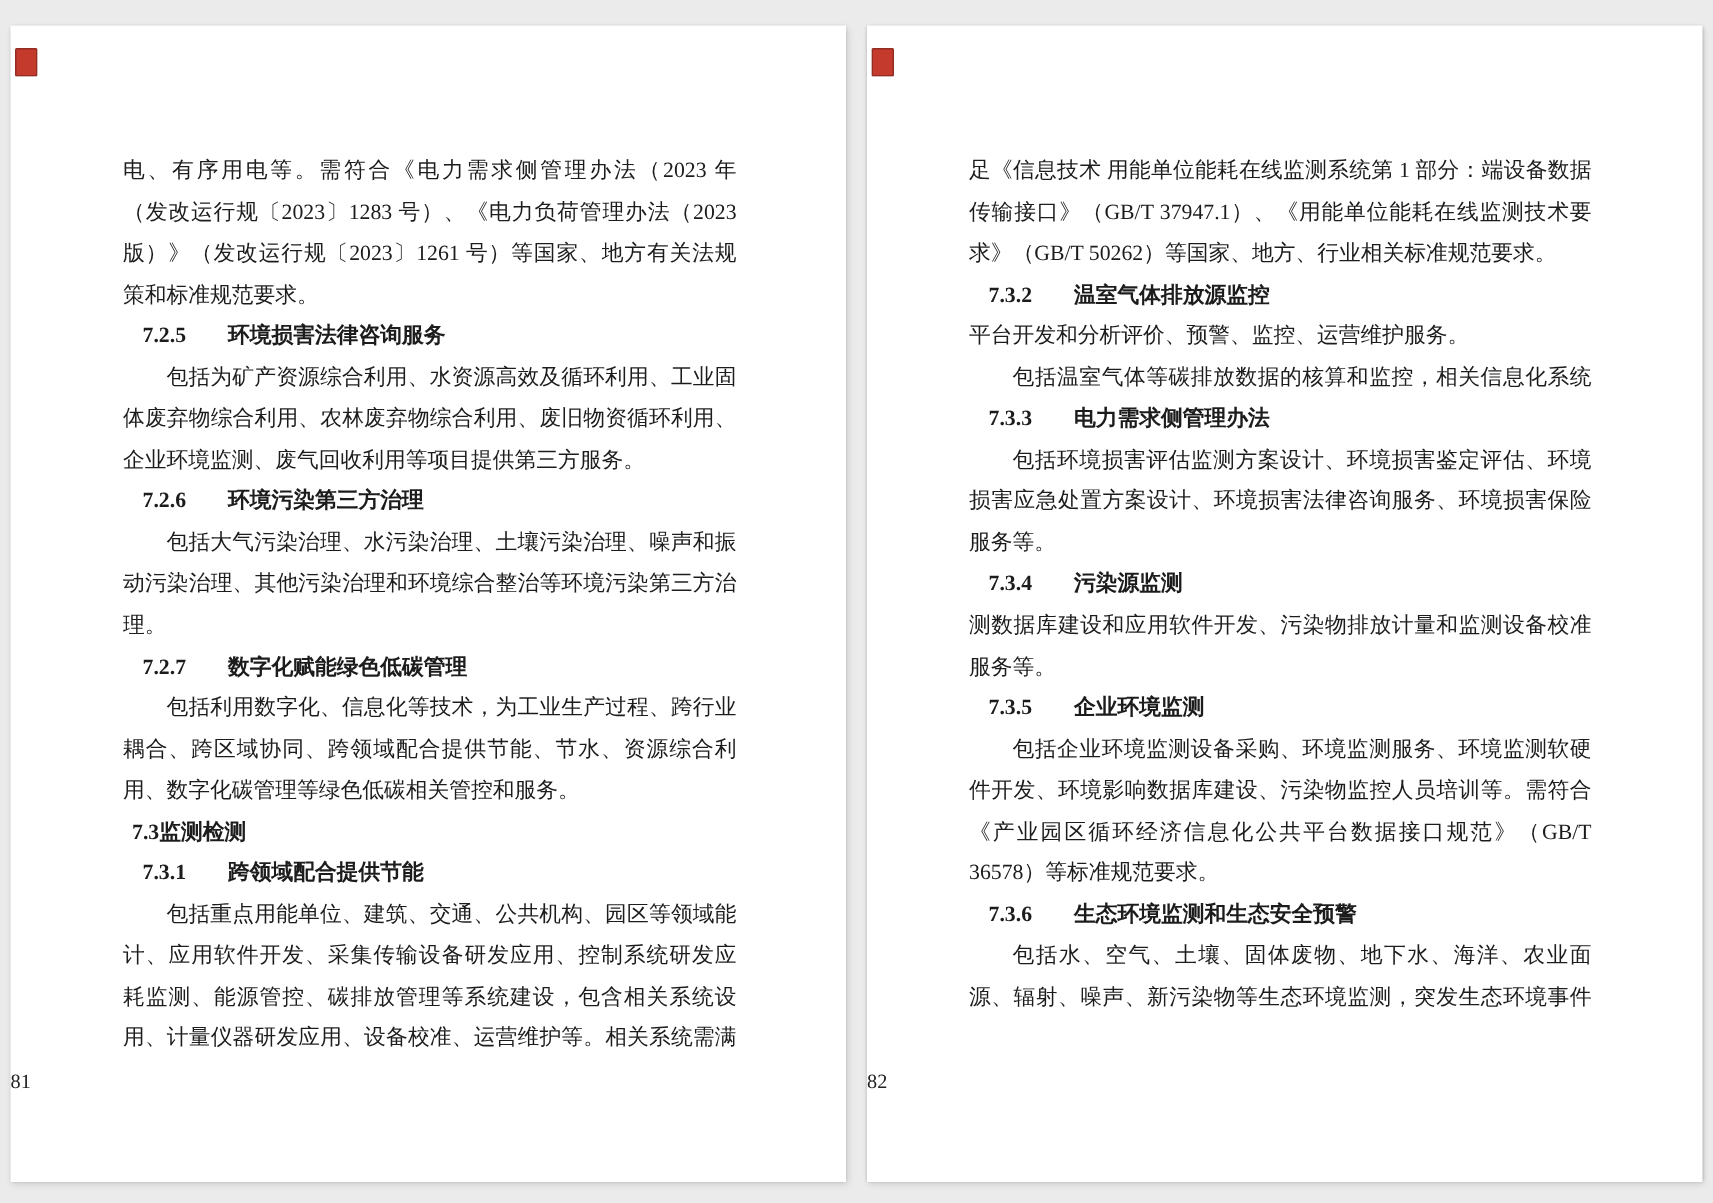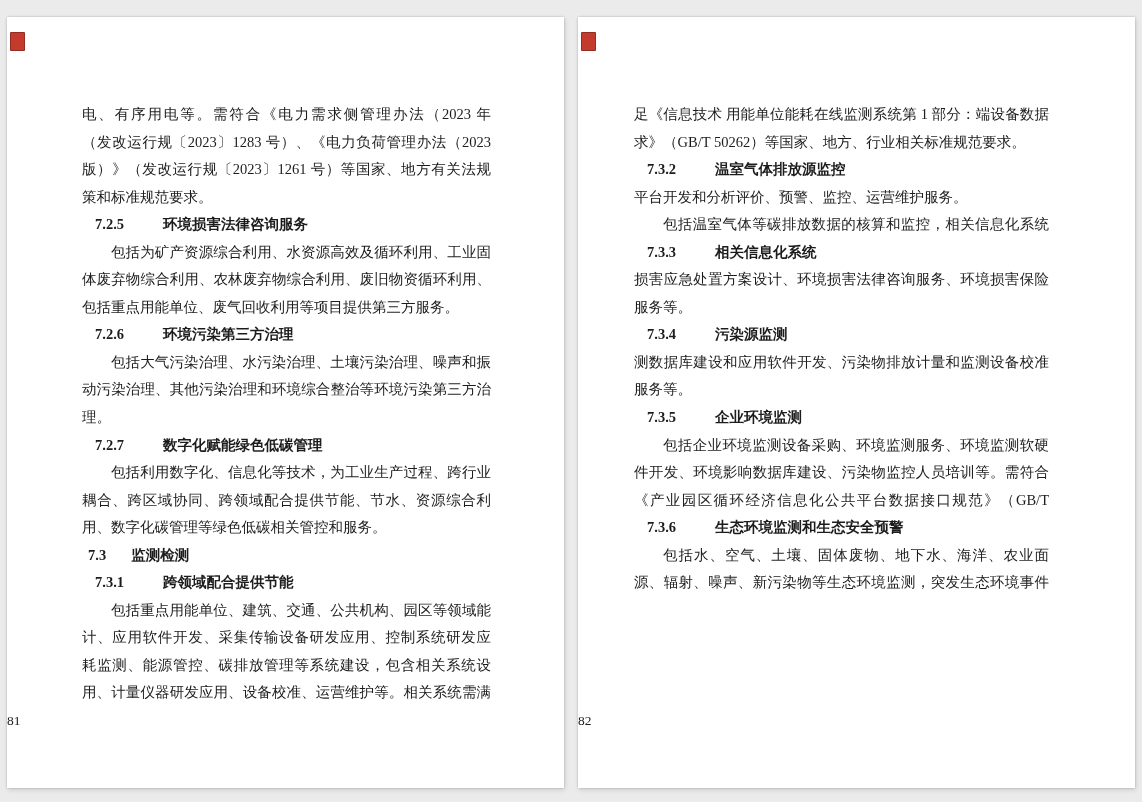--- a/index.html
+++ b/index.html
@@ -17,29 +17,29 @@
   .page.left  { left:7px;  }
   .page.right { left:578px; }
   .marker {
     position:absolute; left:3px; top:15px; width:13px; height:17px;
     border-radius:1px; border:1px solid rgba(0,0,0,.25);
   }
   .textblock {
     position:absolute; top:84px; left:75px; width:409px;
     font-size:14.5px; color:#1c1c1c;
   }
-  .page.right .textblock { left:56px; width:415px; }
+  .page.right .textblock { left:68px; width:415px; }
   .line { height:27.55px; line-height:27.55px; overflow:hidden; }
   .line.fill { text-align:justify; text-align-last:justify; text-justify:inter-character; }
   .line.ind  { text-indent:29px; }
   .line.heading { font-weight:bold; }
   .line.h3 { padding-left:13px; }
-  .line.h3 .hnum { margin-right:39px; }
+  .line.h3 .hnum { margin-right:28px; }
   .line.h2 { padding-left:6px; }
-  .line.h2 .hnum { margin-right:25px; }
+  .line.h2 .hnum { margin-right:0; }
   .pagenum {
     position:absolute; top:690px; left:0; width:100%;
     text-align:left; font-size:13.5px; color:#222;
     line-height:27px;
   }
 </style>
 </head>
 <body style="background: rgb(235, 235, 235);">
 
 <div class="viewer">
@@ -47,21 +47,21 @@
   <div class="page left">
     <div class="marker" style="background: rgb(196, 59, 46);"></div>
     <div class="textblock">
         <div class="line body fill">电、有序用电等。需符合《电力需求侧管理办法（2023 年版）》</div>
         <div class="line body fill">（发改运行规〔2023〕1283 号）、《电力负荷管理办法（2023 年</div>
         <div class="line body fill">版）》（发改运行规〔2023〕1261 号）等国家、地方有关法规政</div>
         <div class="line body">策和标准规范要求。</div>
         <div class="line heading h3"><span class="hnum">7.2.5</span><span class="htitle">环境损害法律咨询服务</span></div>
         <div class="line body fill ind">包括为矿产资源综合利用、水资源高效及循环利用、工业固</div>
         <div class="line body fill">体废弃物综合利用、农林废弃物综合利用、废旧物资循环利用、</div>
-        <div class="line body">包括重点用能单位、废气回收利用等项目提供第三方服务。</div>
+        <div class="line body">企业环境监测、废气回收利用等项目提供第三方服务。</div>
         <div class="line heading h3"><span class="hnum">7.2.6</span><span class="htitle">环境污染第三方治理</span></div>
         <div class="line body fill ind">包括大气污染治理、水污染治理、土壤污染治理、噪声和振</div>
         <div class="line body fill">动污染治理、其他污染治理和环境综合整治等环境污染第三方治</div>
         <div class="line body">理。</div>
         <div class="line heading h3"><span class="hnum">7.2.7</span><span class="htitle">数字化赋能绿色低碳管理</span></div>
         <div class="line body fill ind">包括利用数字化、信息化等技术，为工业生产过程、跨行业</div>
         <div class="line body fill">耦合、跨区域协同、跨领域配合提供节能、节水、资源综合利</div>
         <div class="line body">用、数字化碳管理等绿色低碳相关管控和服务。</div>
         <div class="line heading h2"><span class="hnum">7.3</span><span class="htitle">监测检测</span></div>
         <div class="line heading h3"><span class="hnum">7.3.1</span><span class="htitle">跨领域配合提供节能</span></div>
@@ -70,34 +70,37 @@
         <div class="line body fill">耗监测、能源管控、碳排放管理等系统建设，包含相关系统设</div>
         <div class="line body fill">用、计量仪器研发应用、设备校准、运营维护等。相关系统需满</div>
       </div>
     <div class="pagenum">81</div>
   </div>
 
   <div class="page right">
     <div class="marker" style="background: rgb(196, 59, 46);"></div>
     <div class="textblock">
         <div class="line body fill">足《信息技术 用能单位能耗在线监测系统第 1 部分：端设备数据</div>
+        <div class="line body fill">传输接口》（GB/T 37947.1）、《用能单位能耗在线监测技术要</div>
         <div class="line body">求》（GB/T 50262）等国家、地方、行业相关标准规范要求。</div>
         <div class="line heading h3"><span class="hnum">7.3.2</span><span class="htitle">温室气体排放源监控</span></div>
         <div class="line body">平台开发和分析评价、预警、监控、运营维护服务。</div>
         <div class="line body fill ind">包括温室气体等碳排放数据的核算和监控，相关信息化系统</div>
-        <div class="line heading h3"><span class="hnum">7.3.3</span><span class="htitle">相关信息化系统</span></div>
+        <div class="line heading h3"><span class="hnum">7.3.3</span><span class="htitle">电力需求侧管理办法</span></div>
+        <div class="line body fill ind">包括环境损害评估监测方案设计、环境损害鉴定评估、环境</div>
         <div class="line body fill">损害应急处置方案设计、环境损害法律咨询服务、环境损害保险</div>
         <div class="line body">服务等。</div>
         <div class="line heading h3"><span class="hnum">7.3.4</span><span class="htitle">污染源监测</span></div>
         <div class="line body fill">测数据库建设和应用软件开发、污染物排放计量和监测设备校准</div>
         <div class="line body">服务等。</div>
         <div class="line heading h3"><span class="hnum">7.3.5</span><span class="htitle">企业环境监测</span></div>
         <div class="line body fill ind">包括企业环境监测设备采购、环境监测服务、环境监测软硬</div>
         <div class="line body fill">件开发、环境影响数据库建设、污染物监控人员培训等。需符合</div>
         <div class="line body fill">《产业园区循环经济信息化公共平台数据接口规范》（GB/T</div>
+        <div class="line body">36578）等标准规范要求。</div>
         <div class="line heading h3"><span class="hnum">7.3.6</span><span class="htitle">生态环境监测和生态安全预警</span></div>
         <div class="line body fill ind">包括水、空气、土壤、固体废物、地下水、海洋、农业面</div>
         <div class="line body fill">源、辐射、噪声、新污染物等生态环境监测，突发生态环境事件</div>
       </div>
     <div class="pagenum">82</div>
   </div>
 
 </div>
 
 </body></html>

